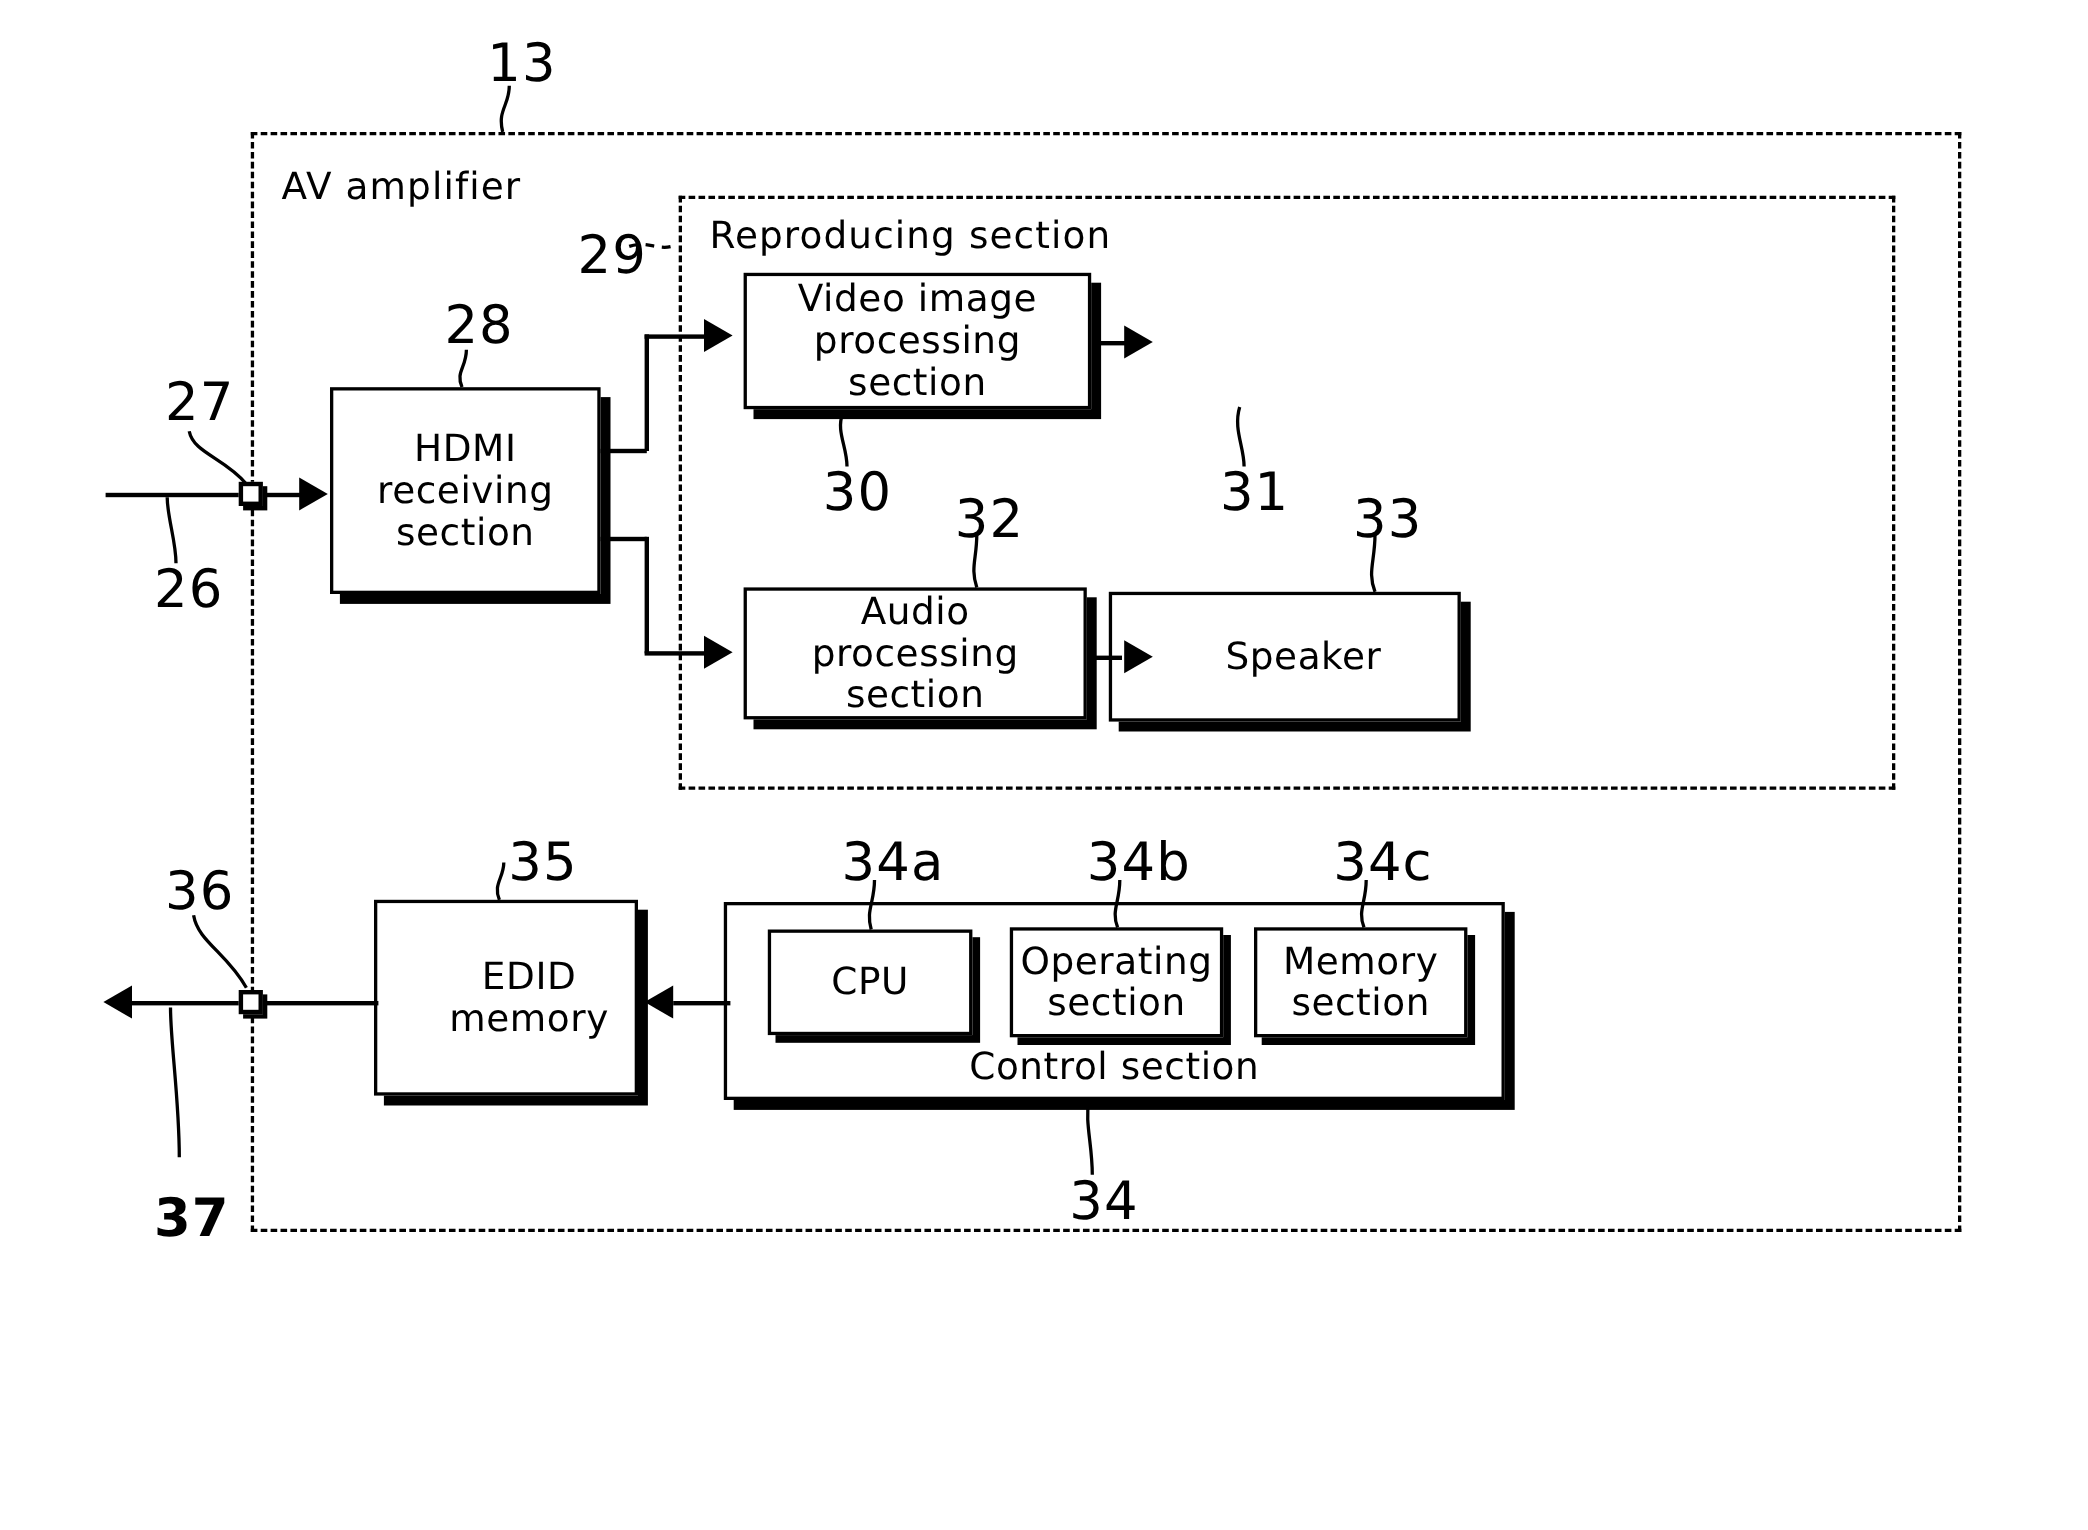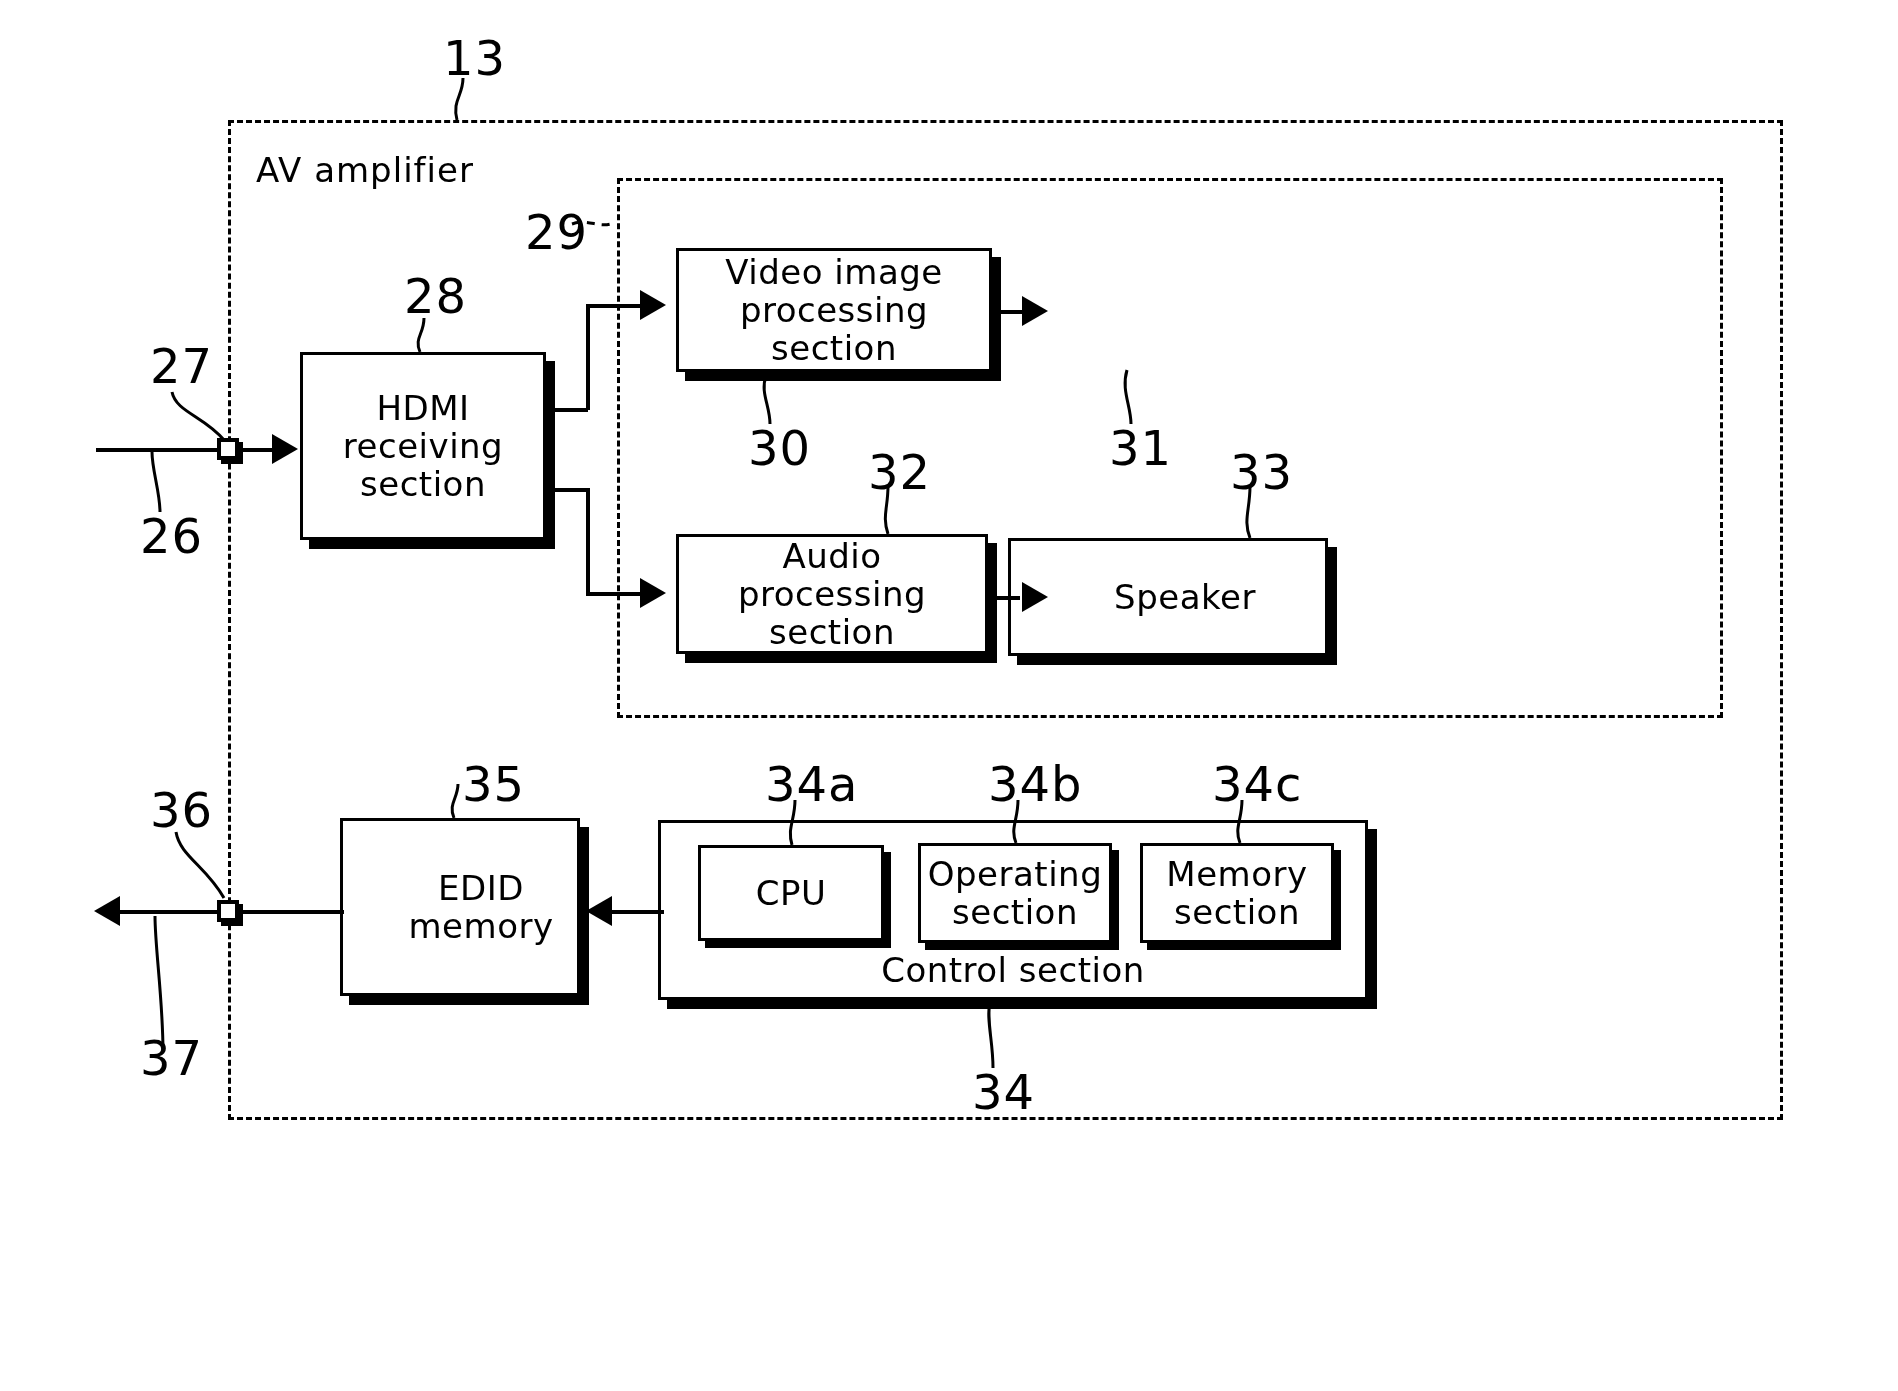--- a/index.html
+++ b/index.html
@@ -83,20 +83,21 @@
 </style>
 </head>
 <body>
 
 <div id="root">
 
   <div class="dashed-box" style="left:228px;top:120px;width:1555px;height:1000px;"></div>
   <div class="dashed-label" style="left:256px;top:150px;">AV amplifier</div>
 
   <div class="dashed-box" style="left:617px;top:178px;width:1106px;height:540px;"></div>
+  <div class="dashed-label" style="left:645px;top:194px;">Reproducing section</div>
 
   <div class="box" style="left:300px;top:352px;width:246px;height:188px;">
     <span class="box-inner">HDMI
 receiving
 section</span>
   </div>
 
   <div class="box" style="left:676px;top:248px;width:316px;height:124px;">
     <span class="box-inner">Video  image
 processing  section</span>
@@ -205,19 +206,19 @@
   <div class="ref" style="left:525px;top:204px;">29</div>
   <div class="ref" style="left:404px;top:268px;">28</div>
   <div class="ref" style="left:150px;top:338px;">27</div>
   <div class="ref" style="left:140px;top:508px;">26</div>
   <div class="ref" style="left:748px;top:420px;">30</div>
   <div class="ref" style="left:1109px;top:420px;">31</div>
   <div class="ref" style="left:868px;top:444px;">32</div>
   <div class="ref" style="left:1230px;top:444px;">33</div>
   <div class="ref" style="left:462px;top:732px;margin-top:24px;">35</div>
   <div class="ref" style="left:150px;top:782px;">36</div>
-  <div class="ref" style="left:140px;top:1030px;">37</div>
+  <div class="ref" style="left:140px;top:1080px;font-weight:bold;">37</div>
   <div class="ref" style="left:765px;top:756px;">34a</div>
   <div class="ref" style="left:988px;top:756px;">34b</div>
   <div class="ref" style="left:1212px;top:756px;">34c</div>
   <div class="ref" style="left:972px;top:1064px;">34</div>
 
 </div>
 
 </body></html>

